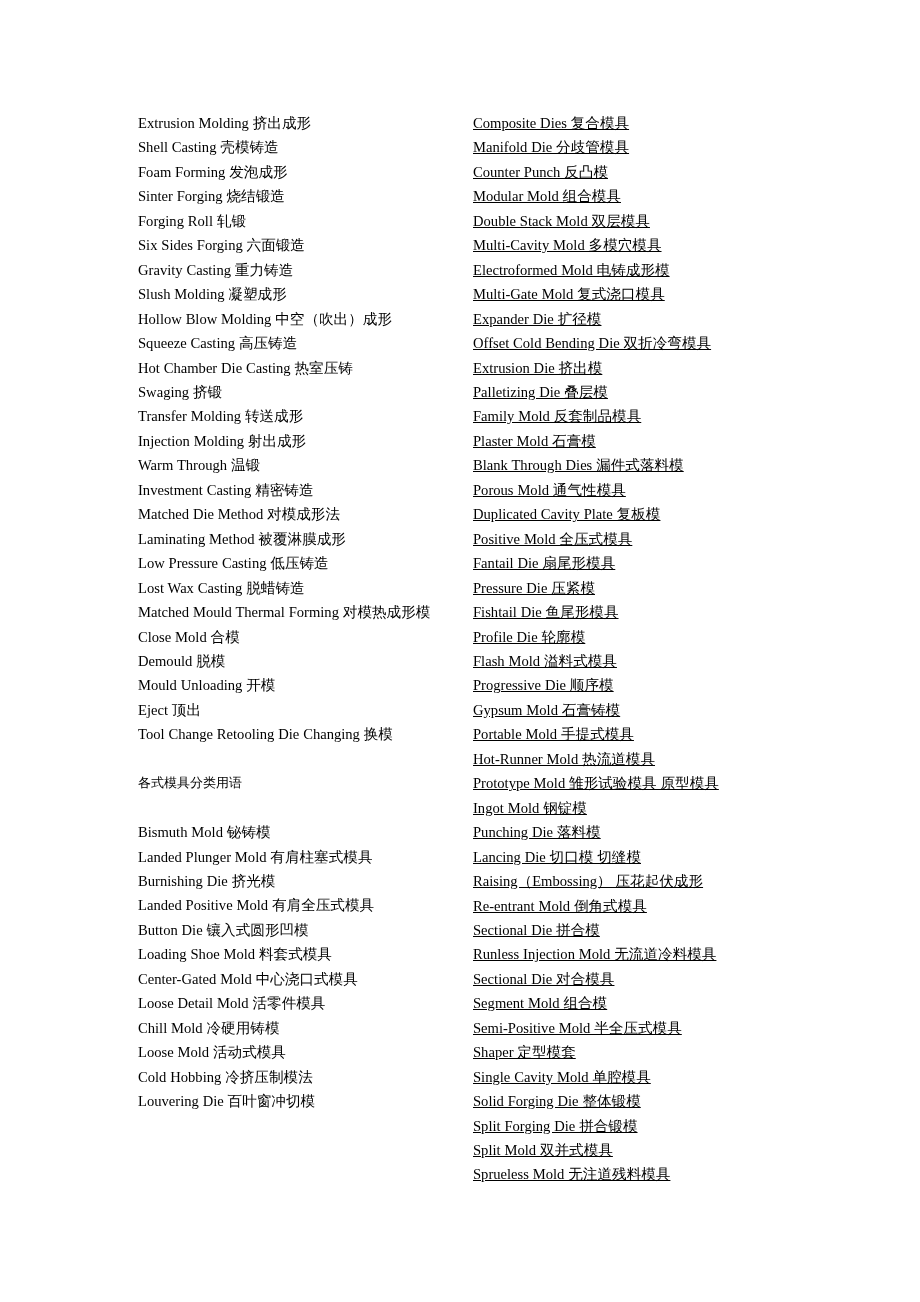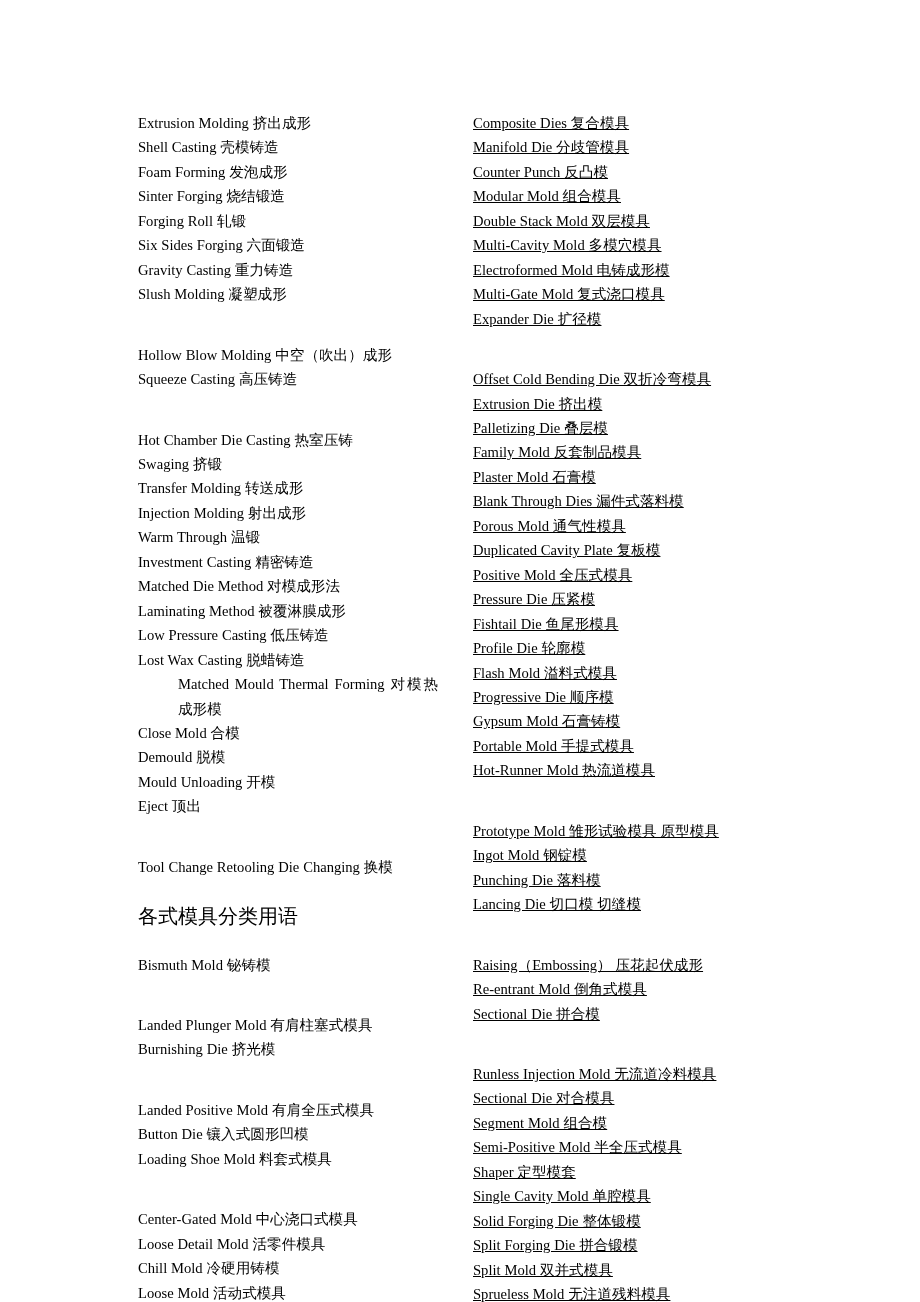--- a/index.html
+++ b/index.html
@@ -44,34 +44,32 @@
   .entry {
     margin: 0;
     padding: 0;
     white-space: normal;
     word-spacing: 0.2px;
   }
   
   .entry.wrap {
     text-align: justify;
     text-align-last: left;
-    margin-left: 40px;
   }
   
   .entry.nowrap {
     white-space: nowrap;
-    margin-top: 36px;
   }
   .spacer {
     height: 24.45px;
   }
   .section-head {
     margin: 0;
     padding: 0;
-    font-size: 20px;
+    font-size: 13px;
     line-height: 24.45px;
   }
   .gap { }
 </style>
 </head>
 <body>
 
 <div class="page">
 
   <div class="column col-left">
@@ -138,20 +136,21 @@
     <p class="entry">Expander Die  扩径模</p>
     <p class="entry nowrap">Offset Cold Bending Die  双折冷弯模具</p>
     <p class="entry">Extrusion Die  挤出模</p>
     <p class="entry">Palletizing Die  叠层模</p>
     <p class="entry">Family Mold  反套制品模具</p>
     <p class="entry">Plaster Mold  石膏模</p>
     <p class="entry">Blank Through Dies  漏件式落料模</p>
     <p class="entry">Porous Mold  通气性模具</p>
     <p class="entry">Duplicated Cavity Plate  复板模</p>
     <p class="entry">Positive Mold  全压式模具</p>
+    <p class="entry">Fantail Die  扇尾形模具</p>
     <p class="entry">Pressure Die  压紧模</p>
     <p class="entry">Fishtail Die  鱼尾形模具</p>
     <p class="entry">Profile Die  轮廓模</p>
     <p class="entry">Flash Mold  溢料式模具</p>
     <p class="entry">Progressive Die  顺序模</p>
     <p class="entry">Gypsum Mold  石膏铸模</p>
     <p class="entry">Portable Mold  手提式模具</p>
     <p class="entry">Hot-Runner Mold  热流道模具</p>
     <p class="entry nowrap">Prototype Mold  雏形试验模具  原型模具</p>
     <p class="entry">Ingot Mold  钢锭模</p>

